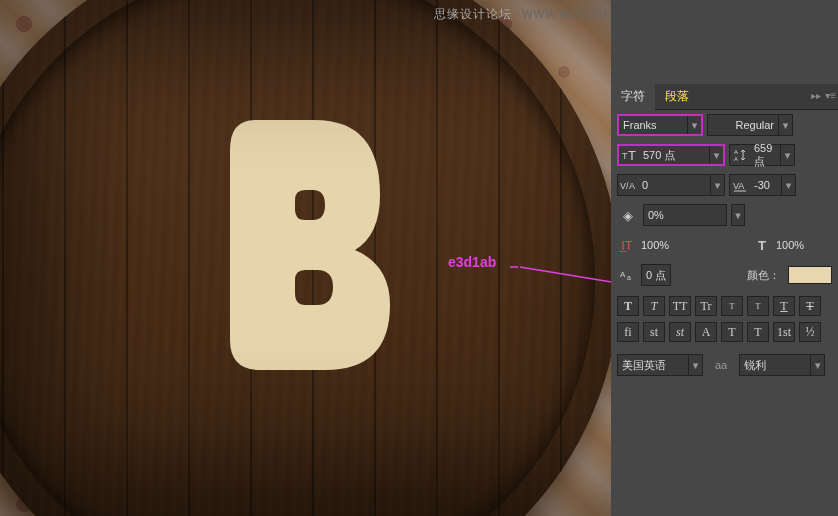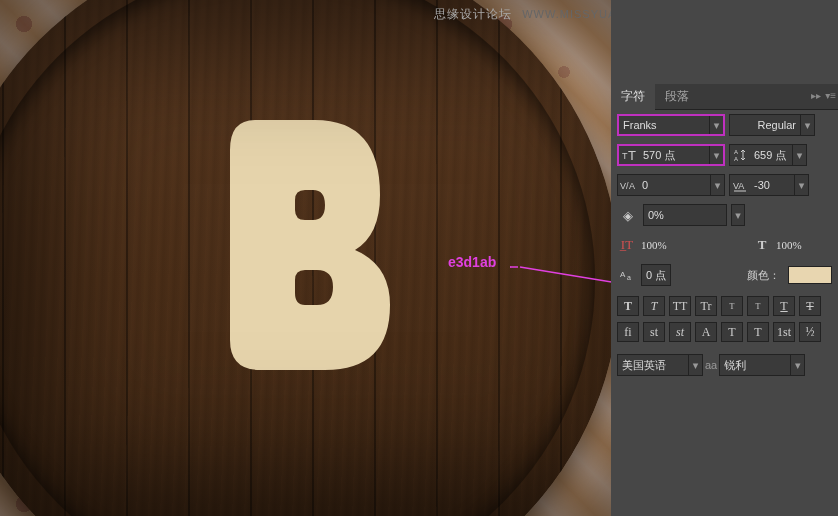--- a/index.html
+++ b/index.html
@@ -14,47 +14,47 @@
 .wood-inner { position: absolute; left: 25px; top: 25px; right: 25px; bottom: 25px; border-radius: 50%; box-shadow: inset 0 8px 20px rgba(0,0,0,0.5), inset 0 -8px 20px rgba(0,0,0,0.3); }
 .vignette { position: absolute; inset: 0; pointer-events: none; box-shadow: inset 0 0 120px 40px rgba(0,0,0,0.55); }
 .big-b { position: absolute; left: 220px; top: 120px; width: 180px; height: 250px; color: #e8d6b0; font-weight: 900; font-size: 260px; line-height: 250px; font-family: Arial Black, Arial, sans-serif; display: flex; align-items: center; justify-content: center; }
 .big-b svg { width: 170px; height: 260px; }
 .watermark { position: absolute; right: 180px; top: 6px; color: #aaa; font-size: 12px; letter-spacing: 1px; }
 .watermark-url { color: #666; font-size: 11px; margin-left: 6px; }
 .annotation-label { position: absolute; left: 448px; top: 254px; color: #e040e0; font-size: 14px; font-weight: bold; text-align: right; }
 .arrow1 { position: absolute; left: 510px; top: 262px; width: 320px; height: 60px; pointer-events: none; }
 .panel-wrap { position: absolute; left: 611px; top: 0; width: 227px; height: 516px; background: #474747; }
 .panel-header { display: flex; align-items: center; height: 26px; background: #3a3a3a; border-bottom: 1px solid #222; position: relative; margin-top: 84px; }
-.tab { padding: 5px 10px; color: #a3a3a3; font-size: 12px; cursor: pointer; }
+.tab { padding: 5px 10px; color: #fde047; font-size: 12px; cursor: pointer; }
 .tab.active { background: #474747; color: #e0e0e0; }
 .flyout { position: absolute; right: 2px; top: 6px; display: flex; gap: 4px; }
 .flyout span { color: #888; font-size: 10px; cursor: pointer; }
 .row { display: flex; align-items: center; gap: 4px; padding: 4px 6px; }
 .field { display: flex; align-items: center; background: #3a3a3a; border: 1px solid #222; height: 22px; position: relative; }
 .field.hl { border: 2px solid #c030c0; }
 .field-label { width: 20px; display: flex; align-items: center; justify-content: center; color: #ccc; font-size: 13px; }
 .field-input { flex: 1; padding: 0 4px; color: #ddd; font-size: 11px; background: transparent; }
 .dd-arrow { width: 14px; display: flex; align-items: center; justify-content: center; color: #999; border-left: 1px solid #222; height: 100%; cursor: pointer; }
-.font-row .field:first-child { width: 108px; justify-content: flex-end; }
+.font-row .field:first-child { width: 86px; justify-content: flex-end; }
 .font-row .field:last-child { width: 86px; text-align: right; }
 .size-row .field { width: 108px; }
-.size-row .field:last-child { width: 78px; align-items: center; }
+.size-row .field:last-child { width: 66px; align-items: center; }
 .kern-row .field { width: 108px; }
-.kern-row .field:last-child { width: 80px; }
+.kern-row .field:last-child { width: 67px; }
 .pct-row .field { width: 84px; }
-.scale-row { justify-content: space-between; font-family: Liberation Serif, serif; }
+.scale-row { justify-content: space-between; }
 .scale-row .field { width: 60px; border: none; background: transparent; }
 .baseline-row .field:first-child { width: 80px; }
 .color-label { color: #ccc; font-size: 11px; margin-left: auto; margin-right: 4px; }
 .color-swatch { width: 44px; height: 18px; background: #e8d6b0; border: 1px solid #222; cursor: pointer; }
 .type-buttons { display: flex; gap: 4px; padding: 6px; flex-wrap: wrap; }
 .tbtn { width: 22px; height: 20px; background: #3a3a3a; border: 1px solid #222; display: flex; align-items: center; justify-content: center; color: #ccc; font-size: 12px; cursor: pointer; font-family: Georgia, serif; }
 .lang-row { padding: 6px; display: flex; align-items: center; }
 .lang-row .field { width: 86px; }
-.aa-label { color: #999; font-size: 11px; margin: 0 2px; }
+.aa-label { color: #999; font-size: 11px; margin: 0 12px; }
 .panel-top-dark { position: absolute; left: 611px; top: 0; width: 227px; height: 140px; background: #323232; }
 .icon-svg { width: 16px; height: 16px; }
 </style>
 </head>
 <body>
 
 <div class="canvas-area">
   <div class="floral-bg"></div>
   <div class="wood-holder">
     <div class="wood-circle"></div>

